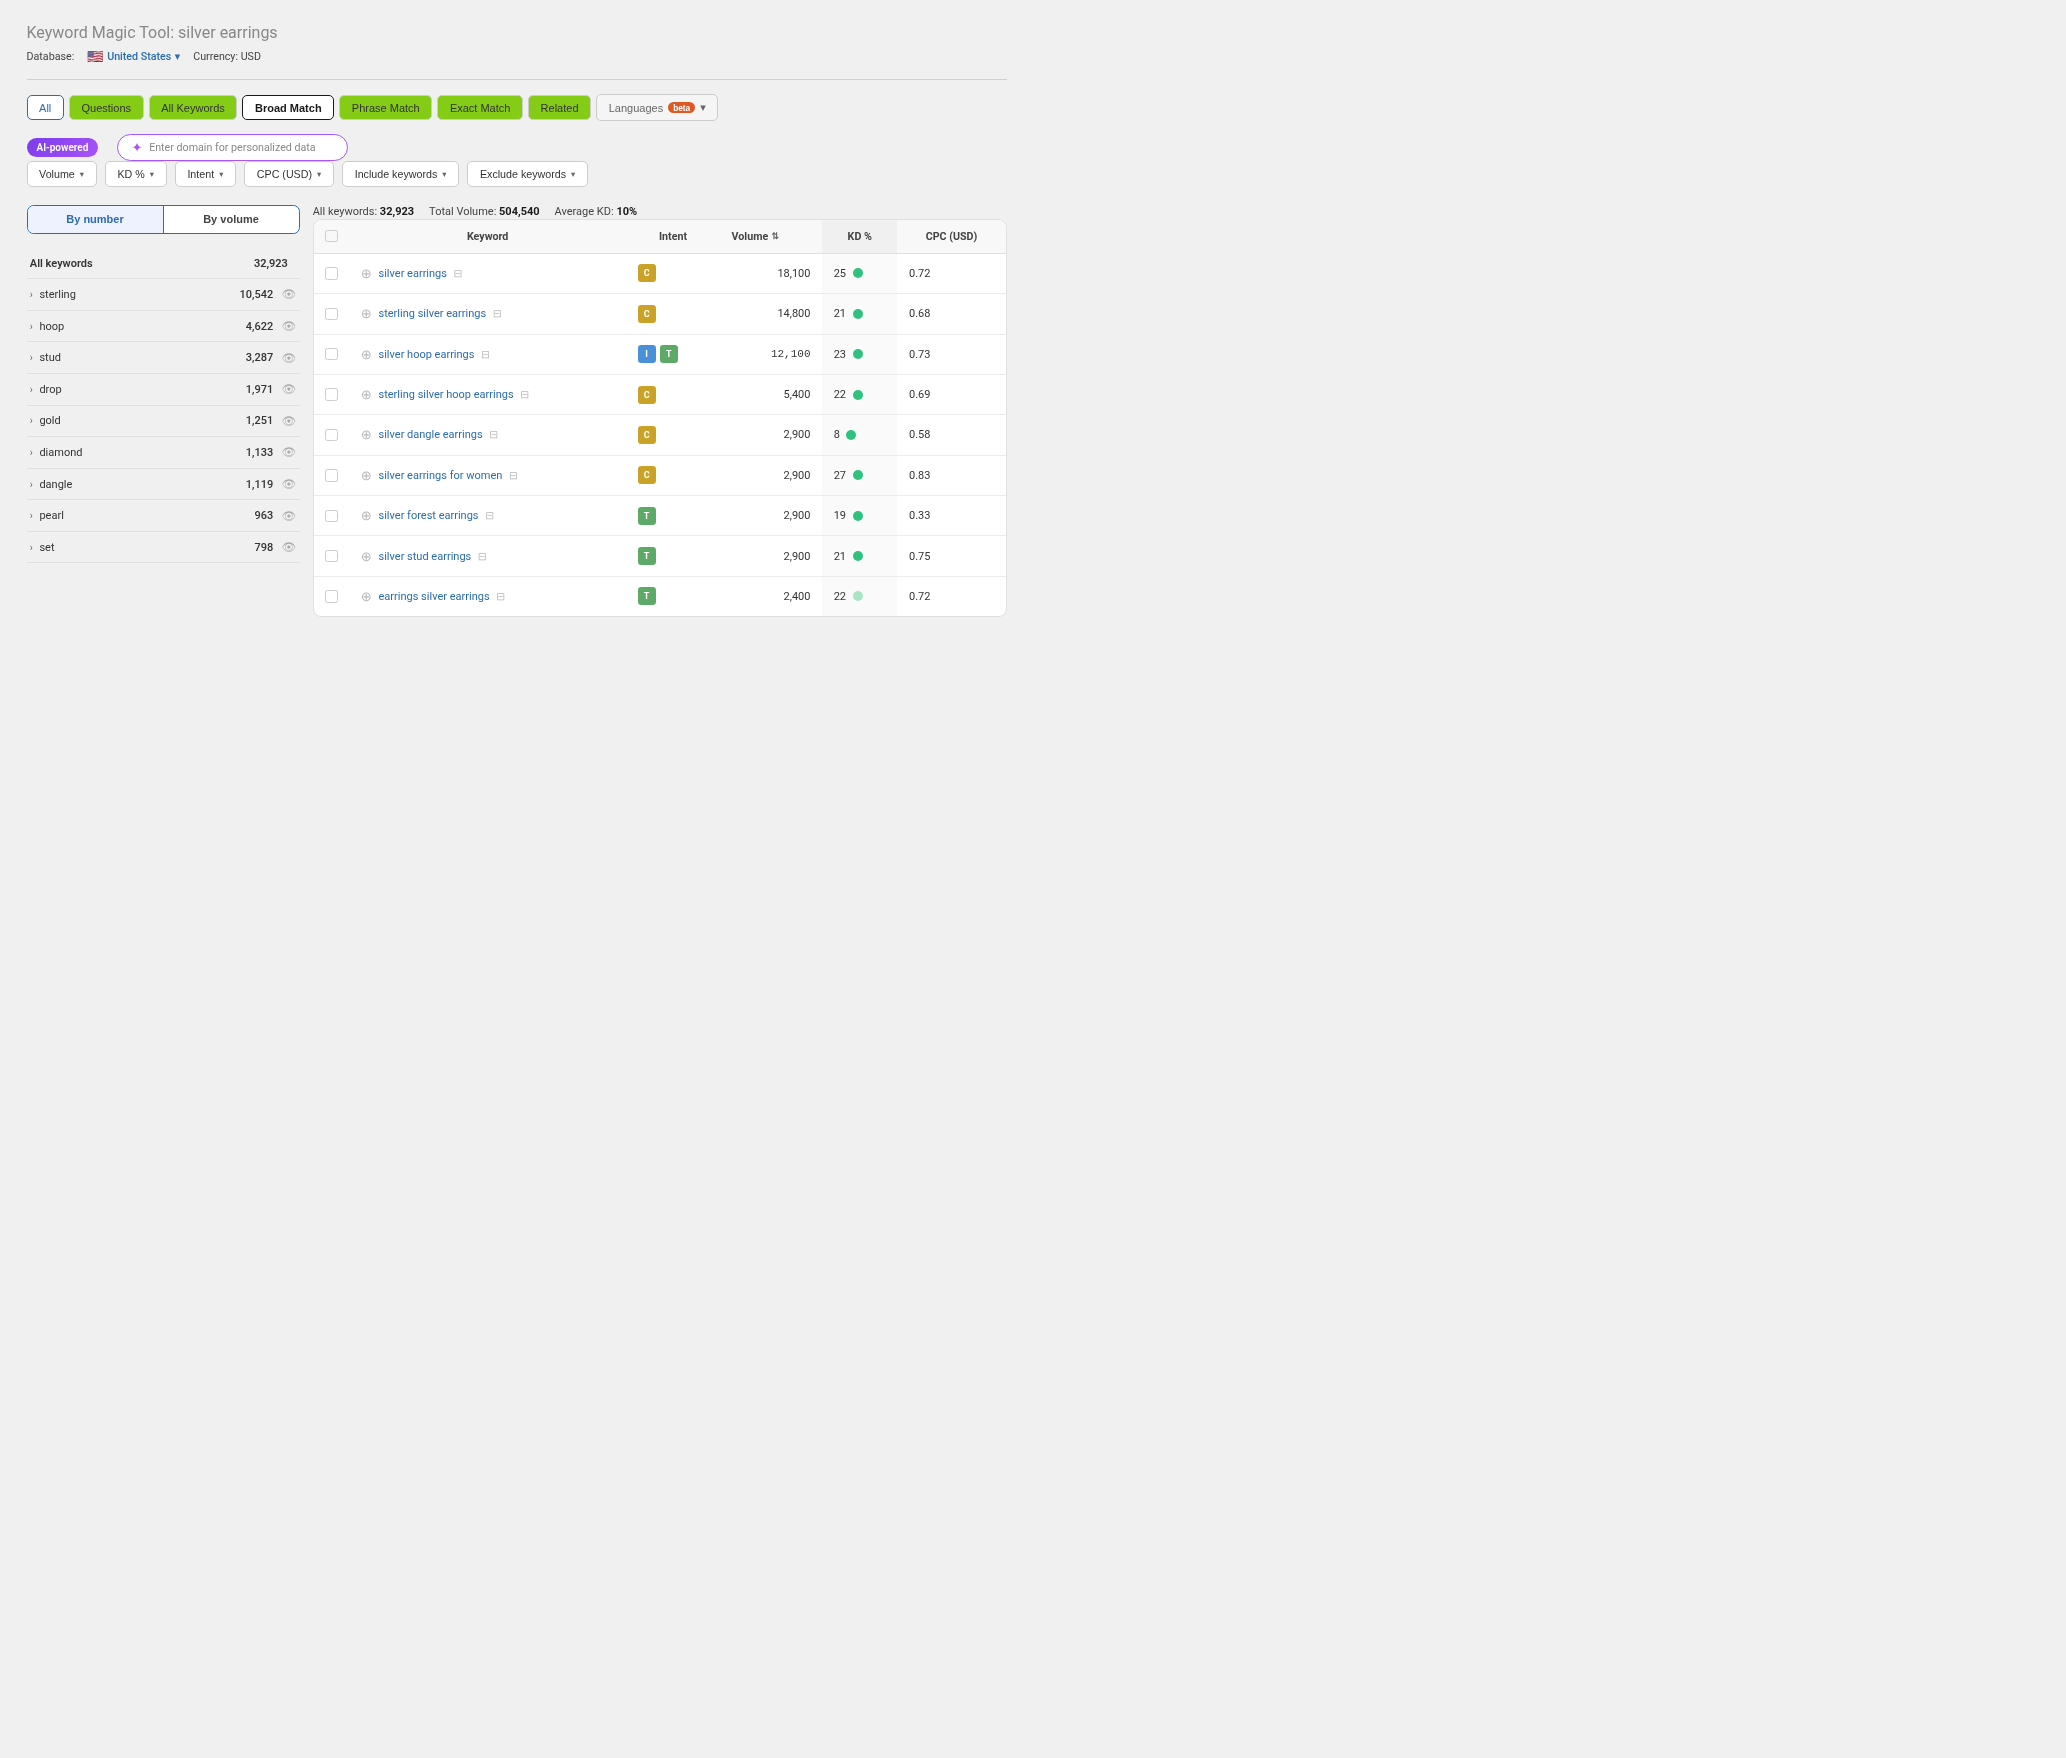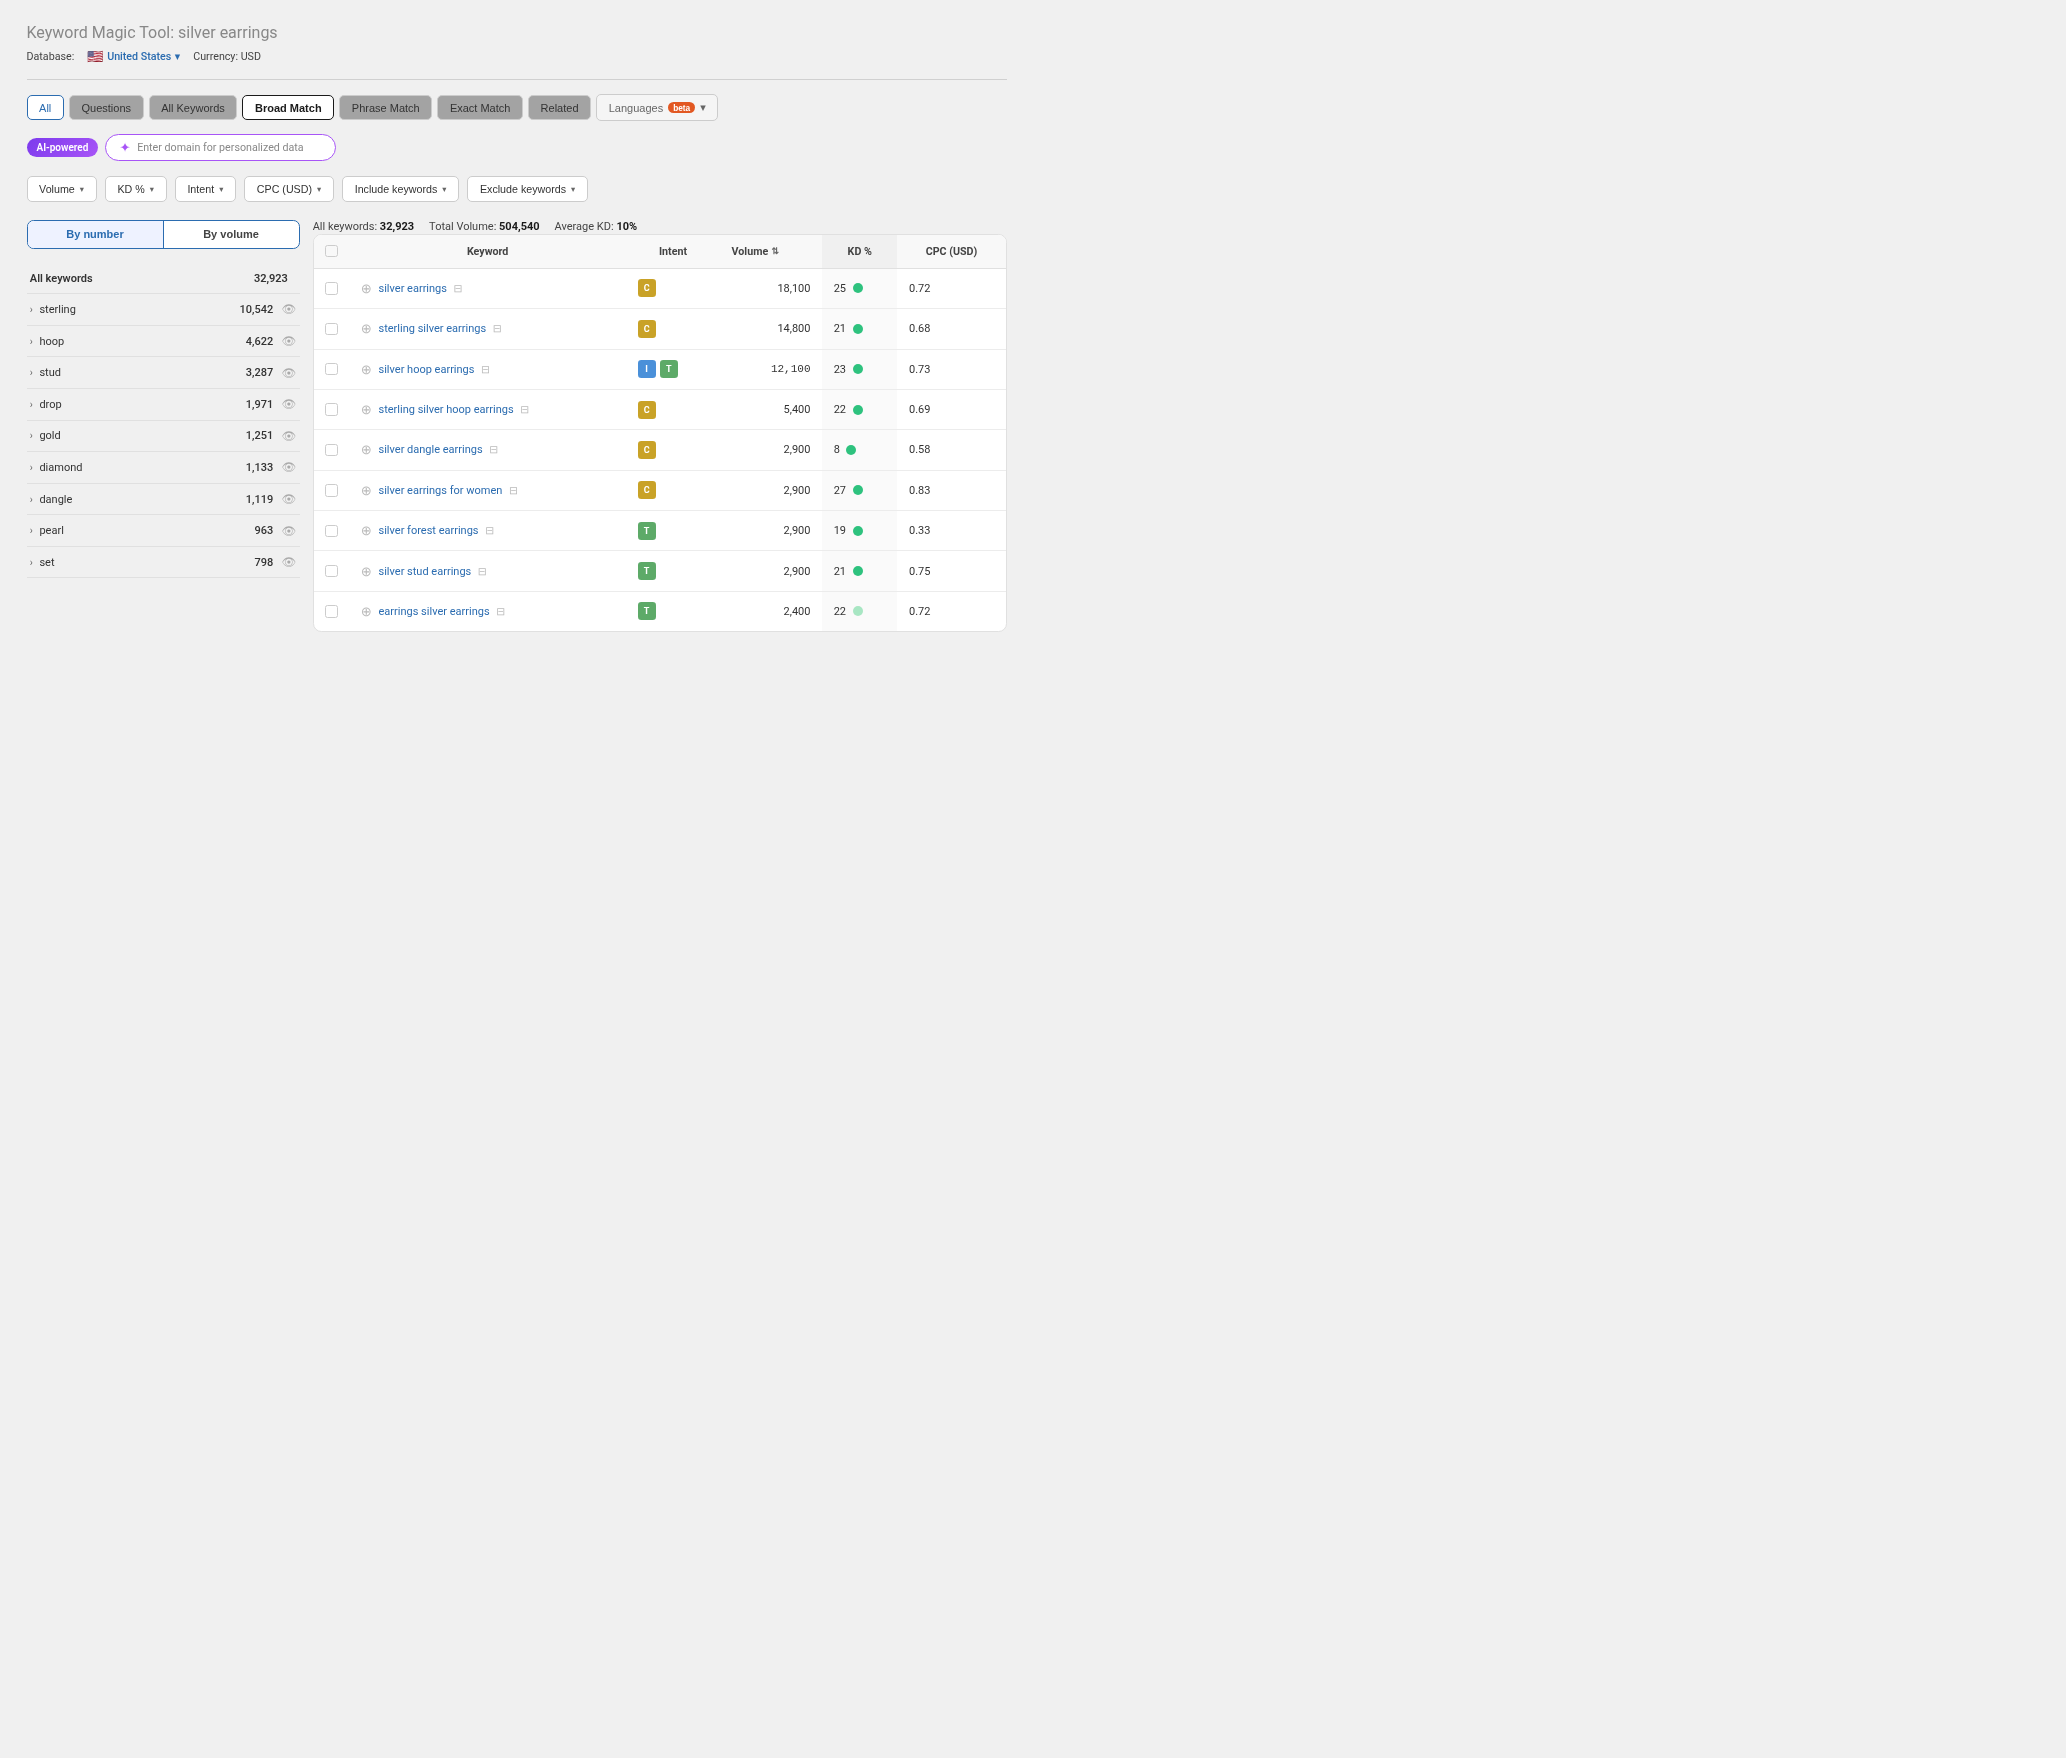--- a/index.html
+++ b/index.html
@@ -50,21 +50,21 @@
       display: flex;
       align-items: center;
       gap: 5px;
       margin-bottom: 13.2px;
       flex-wrap: wrap;
     }
     .tab {
       padding: 5.8px 11.6px;
       border: 1.2px solid #ccc;
       border-radius: 5px;
-      background: #a3a3a3;
+      background: #84cc16;
       cursor: pointer;
       font-size: 11px;
       color: #333;
       font-weight: 500;
       white-space: nowrap;
     }
     .tab.active {
       border-color: #1a1a1a;
       background: #fff;
       color: #1a1a1a;
@@ -87,22 +87,21 @@
       background: #e25822;
       color: #fff;
       font-size: 8.3px;
       padding: 0.8px 5px;
       border-radius: 8.3px;
       font-weight: 600;
     }
     .ai-row {
       display: flex;
       align-items: center;
-      gap: 7px;
-      margin-bottom: 15px;
+      gap: 19px;
     }
     .ai-badge {
       background: linear-gradient(135deg, #7c3aed, #a855f7);
       color: #fff;
       font-size: 10px;
       font-weight: 600;
       padding: 4.1px 10px;
       border-radius: 16.5px;
     }
     .ai-input {

